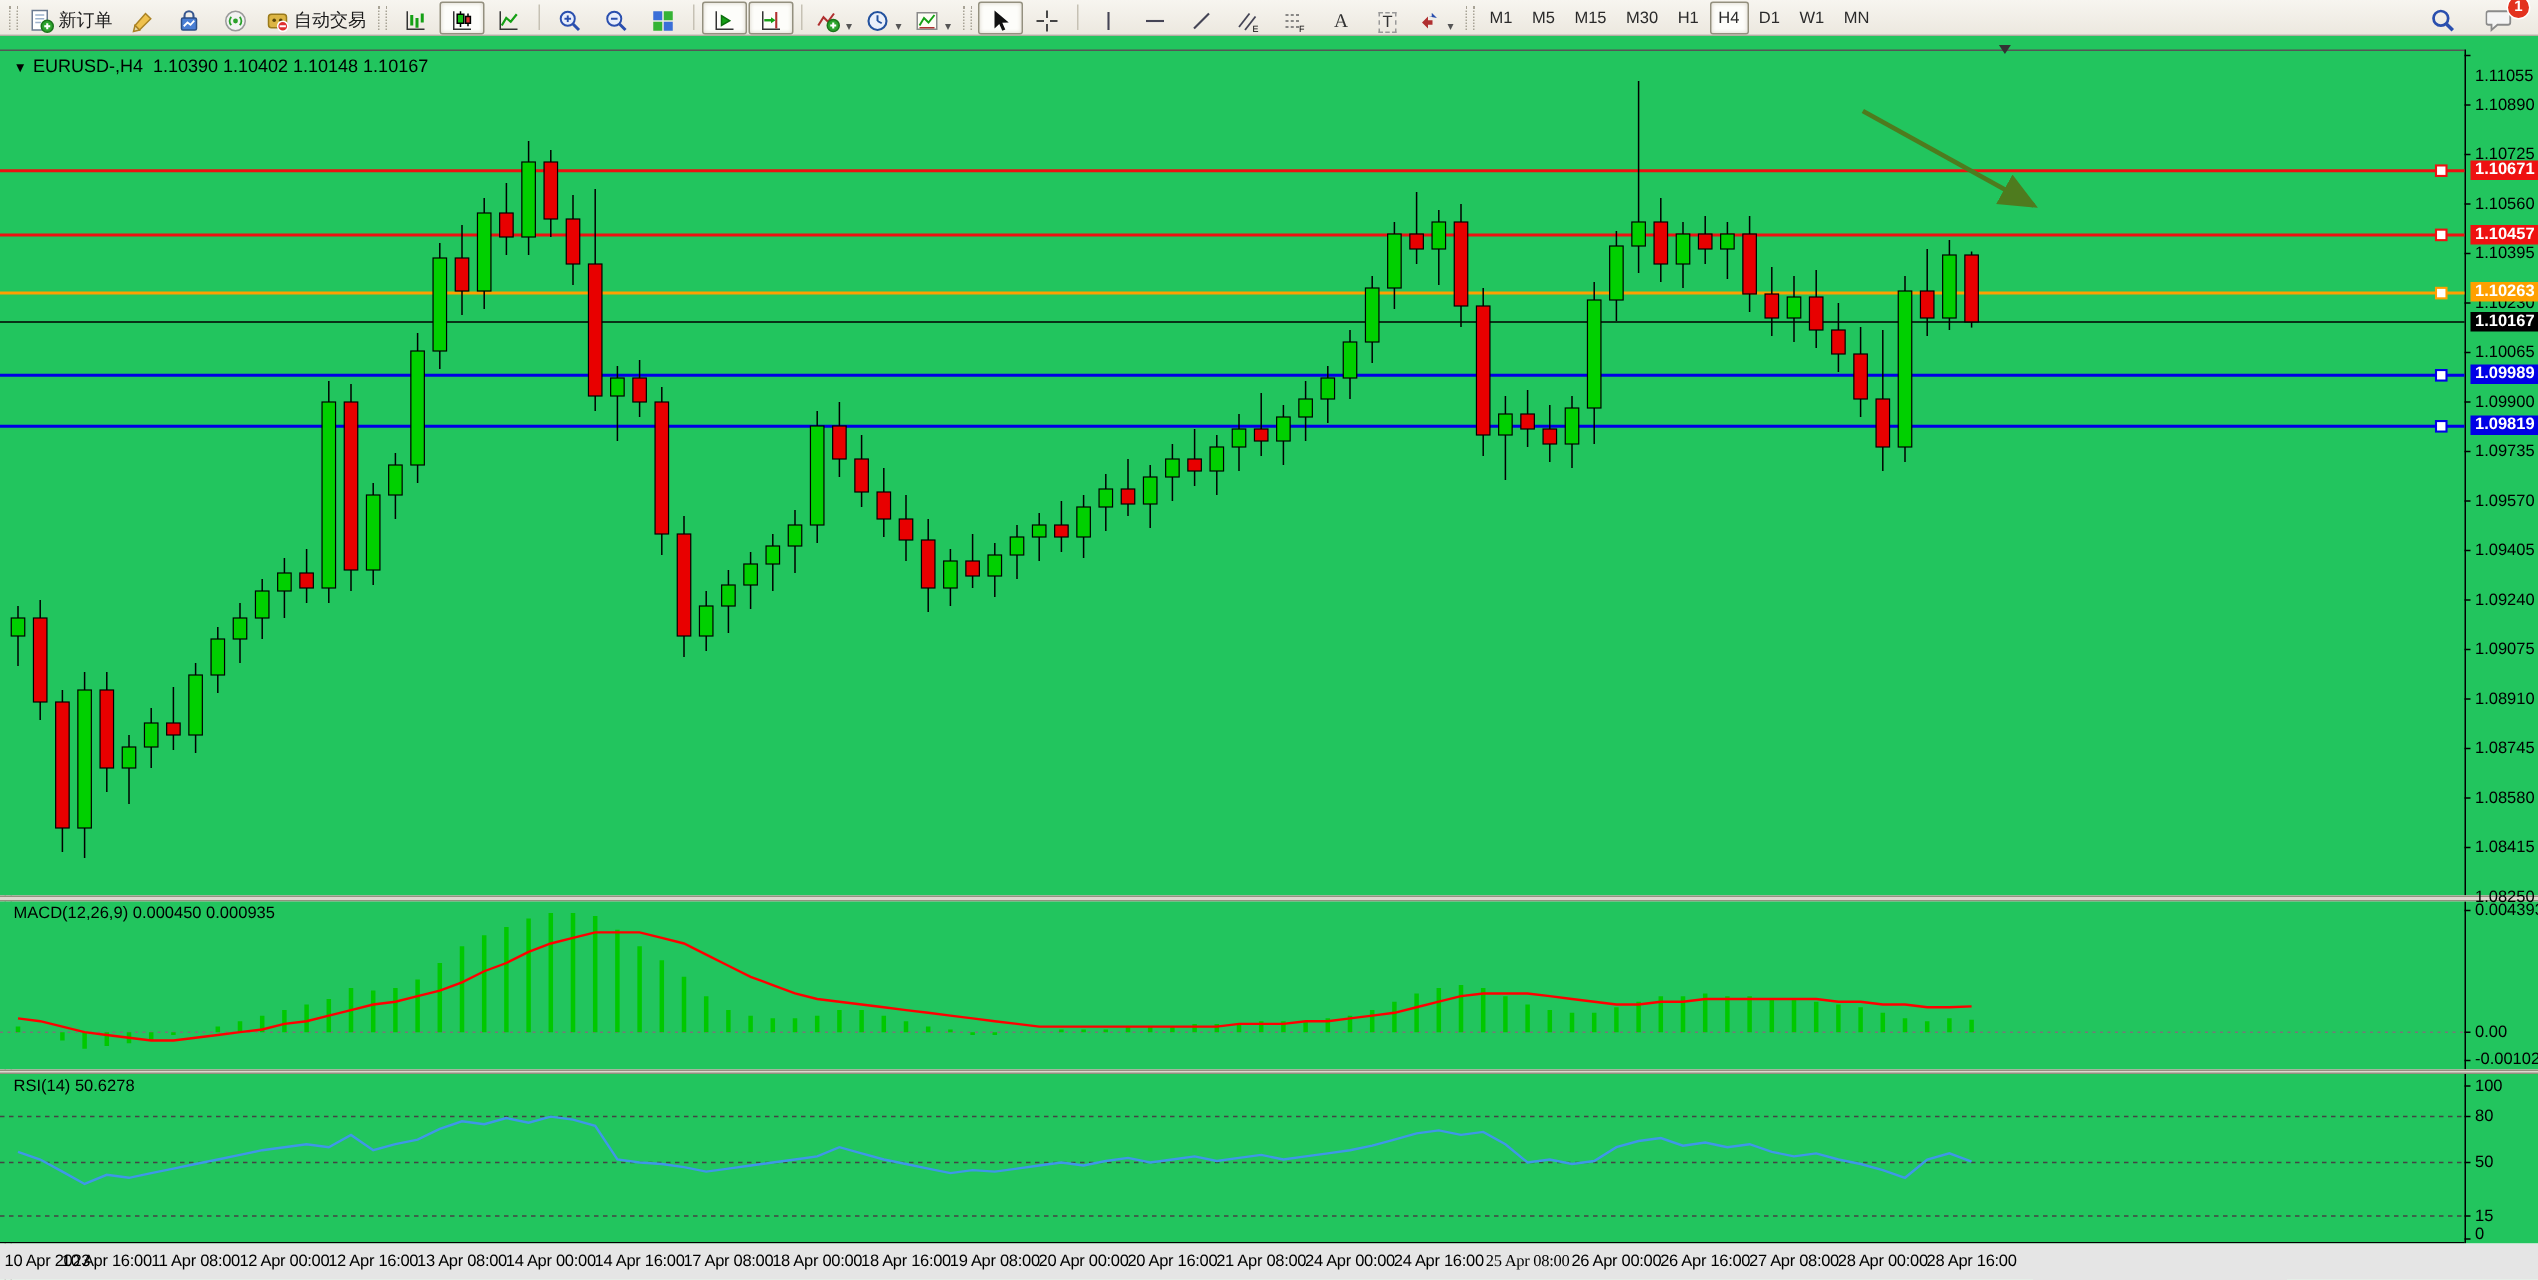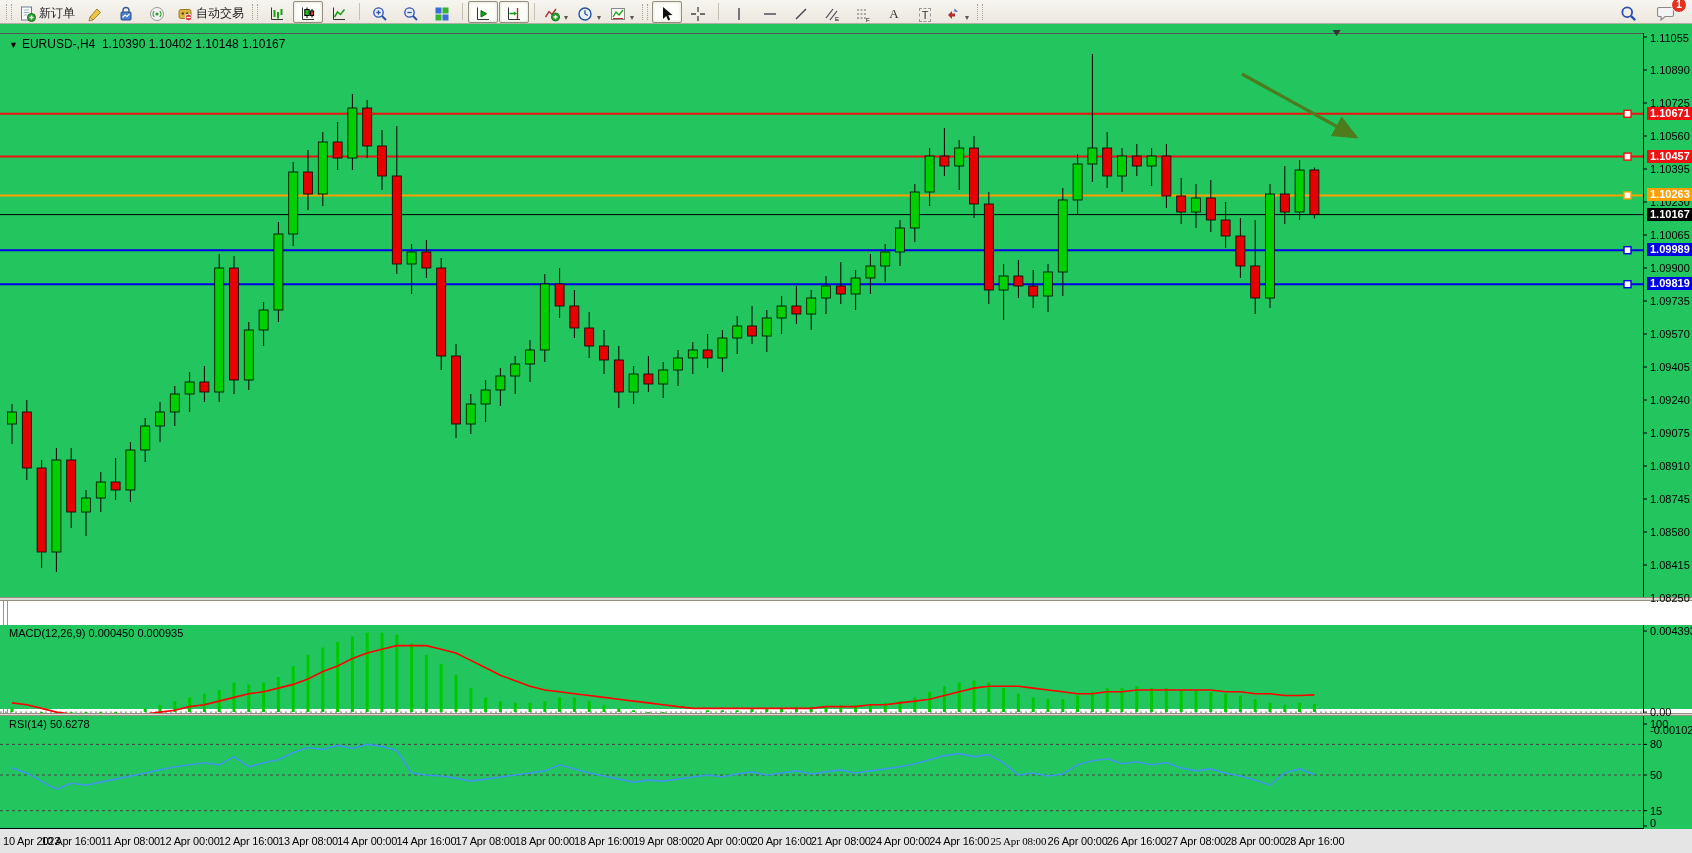--- a/index.html
+++ b/index.html
@@ -23,21 +23,21 @@
   .nbadge{position:absolute;top:-5px;right:-7px;width:14px;height:14px;border-radius:50%;
     background:#e3321f;border:1px solid #fff;color:#fff;font-size:10px;font-weight:bold;
     display:flex;align-items:center;justify-content:center;}
   
   #chart-window{position:absolute;top:24px;left:0;width:1692px;height:829px;background:#fff;}
   .frame-left{position:absolute;left:3px;top:0;width:3px;height:829px;
     border-left:1px solid #9a958b;border-right:1px solid #9a958b;}
   .pane{position:absolute;left:0;width:1692px;background:#22c55e;}
   .pane svg{position:absolute;left:0;top:0;}
   #pane-main{top:0;height:573px;}
-  #pane-macd{top:601px;height:84px;}
+  #pane-macd{top:577px;height:112px;}
   #pane-rsi{top:692px;height:113px;}
   .pane-divider{position:absolute;left:0;width:1692px;background:#dcd8cf;
     border-top:1px solid #94907f;border-bottom:1px solid #94907f;box-sizing:border-box;}
   #div1{top:573px;height:4px;}
   #div2{top:689px;height:3px;}
   .chart-title{position:absolute;top:13px;left:9px;font-size:12px;color:#000;z-index:5;white-space:nowrap;}
   .chart-title .tri{font-size:9px;margin-right:4px;}
   .ind-label{position:absolute;top:2px;left:9px;font-size:11px;color:#000;z-index:5;white-space:nowrap;}
   .axis-labels{position:absolute;left:1646px;top:0;width:46px;height:100%;z-index:4;}
   .ptick{position:absolute;left:4px;font-size:11px;color:#000;white-space:nowrap;}
@@ -298,20 +298,31 @@
       <svg width="16" height="16" viewBox="0 0 16 16">
           <path d="M3,9 L7,13 L7,10.5 L10,10.5 L10,7.5 L7,7.5 L7,5 Z" fill="#b03030"></path>
           <path d="M13,6 L9.5,2.5 L9.5,5 L7.5,5" fill="#2a4fae"></path>
         </svg>
     </span>
     <span class="dd">▾</span>
   </div>
 
   <div class="handle"></div>
 
+  <div id="tf-group" style="display:flex;align-items:center;gap:1px;">
+      <div class="tf">M1</div>
+      <div class="tf">M5</div>
+      <div class="tf">M15</div>
+      <div class="tf">M30</div>
+      <div class="tf">H1</div>
+      <div class="tf active">H4</div>
+      <div class="tf">D1</div>
+      <div class="tf">W1</div>
+      <div class="tf">MN</div>
+    </div>
 
   <div class="toolbar-right">
     <div class="tbtn">
       <span>
         <svg width="17" height="17" viewBox="0 0 16 16">
             <circle cx="6.8" cy="6.8" r="4.6" fill="none" stroke="#2a4fae" stroke-width="1.7"></circle>
             <line x1="10.3" y1="10.3" x2="14.3" y2="14.3" stroke="#2a4fae" stroke-width="2.2"></line>
           </svg>
       </span>
     </div>
@@ -545,21 +556,21 @@
         <line x1="1284.8" y1="142" x2="1284.8" y2="200" stroke="#000000"></line>
         <rect x="1280.3" y="170" width="9" height="18.0" fill="#e80000" stroke="#000" stroke-width="0.8"></rect>
         <line x1="1299.6" y1="136" x2="1299.6" y2="196" stroke="#000000"></line>
         <rect x="1295.1" y="146" width="9" height="42.0" fill="#00d000" stroke="#000" stroke-width="0.8"></rect>
         <line x1="1314.4" y1="143.6" x2="1314.4" y2="194.4" stroke="#000000"></line>
         <rect x="1309.9" y="146" width="9" height="44.6" fill="#e80000" stroke="#000" stroke-width="0.8"></rect>
         <line x1="1241.9" y1="50" x2="1355.8" y2="113" stroke="#4e7b1e" stroke-width="3.2" marker-end="url(#ah)"></line>
         <polygon points="1332.6,6 1340.6,6 1336.6,12" fill="#333"></polygon>
       </svg>
     <div class="axis-labels" id="ax-main">
-        <div class="ptick" style="top: 8px;">1.11055</div>
+        <div class="ptick" style="top: 21px;">1.11055</div>
         <div class="ptick" style="top: 39.5px;">1.10890</div>
         <div class="ptick" style="top: 72.5px;">1.10725</div>
         <div class="ptick" style="top: 105.5px;">1.10560</div>
         <div class="ptick" style="top: 138.5px;">1.10395</div>
         <div class="ptick" style="top: 171.5px;">1.10230</div>
         <div class="ptick" style="top: 204.5px;">1.10065</div>
         <div class="ptick" style="top: 237.5px;">1.09900</div>
         <div class="ptick" style="top: 270.5px;">1.09735</div>
         <div class="ptick" style="top: 303.5px;">1.09570</div>
         <div class="ptick" style="top: 336.5px;">1.09405</div>

